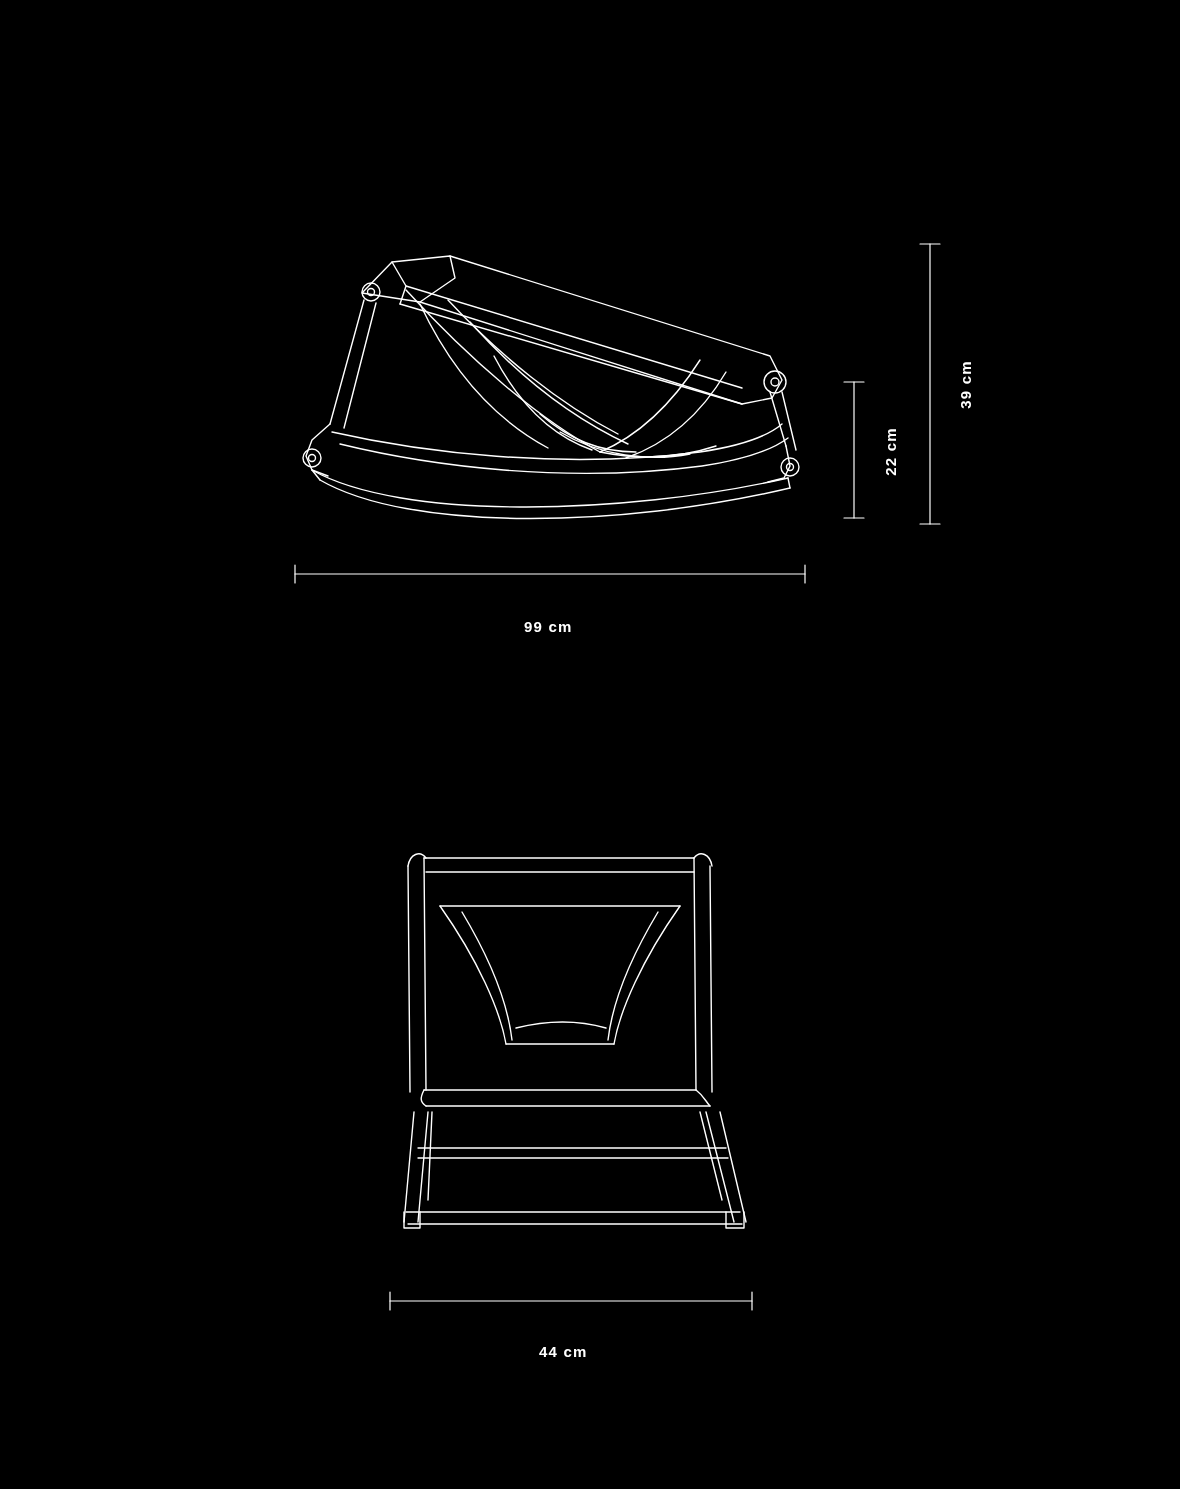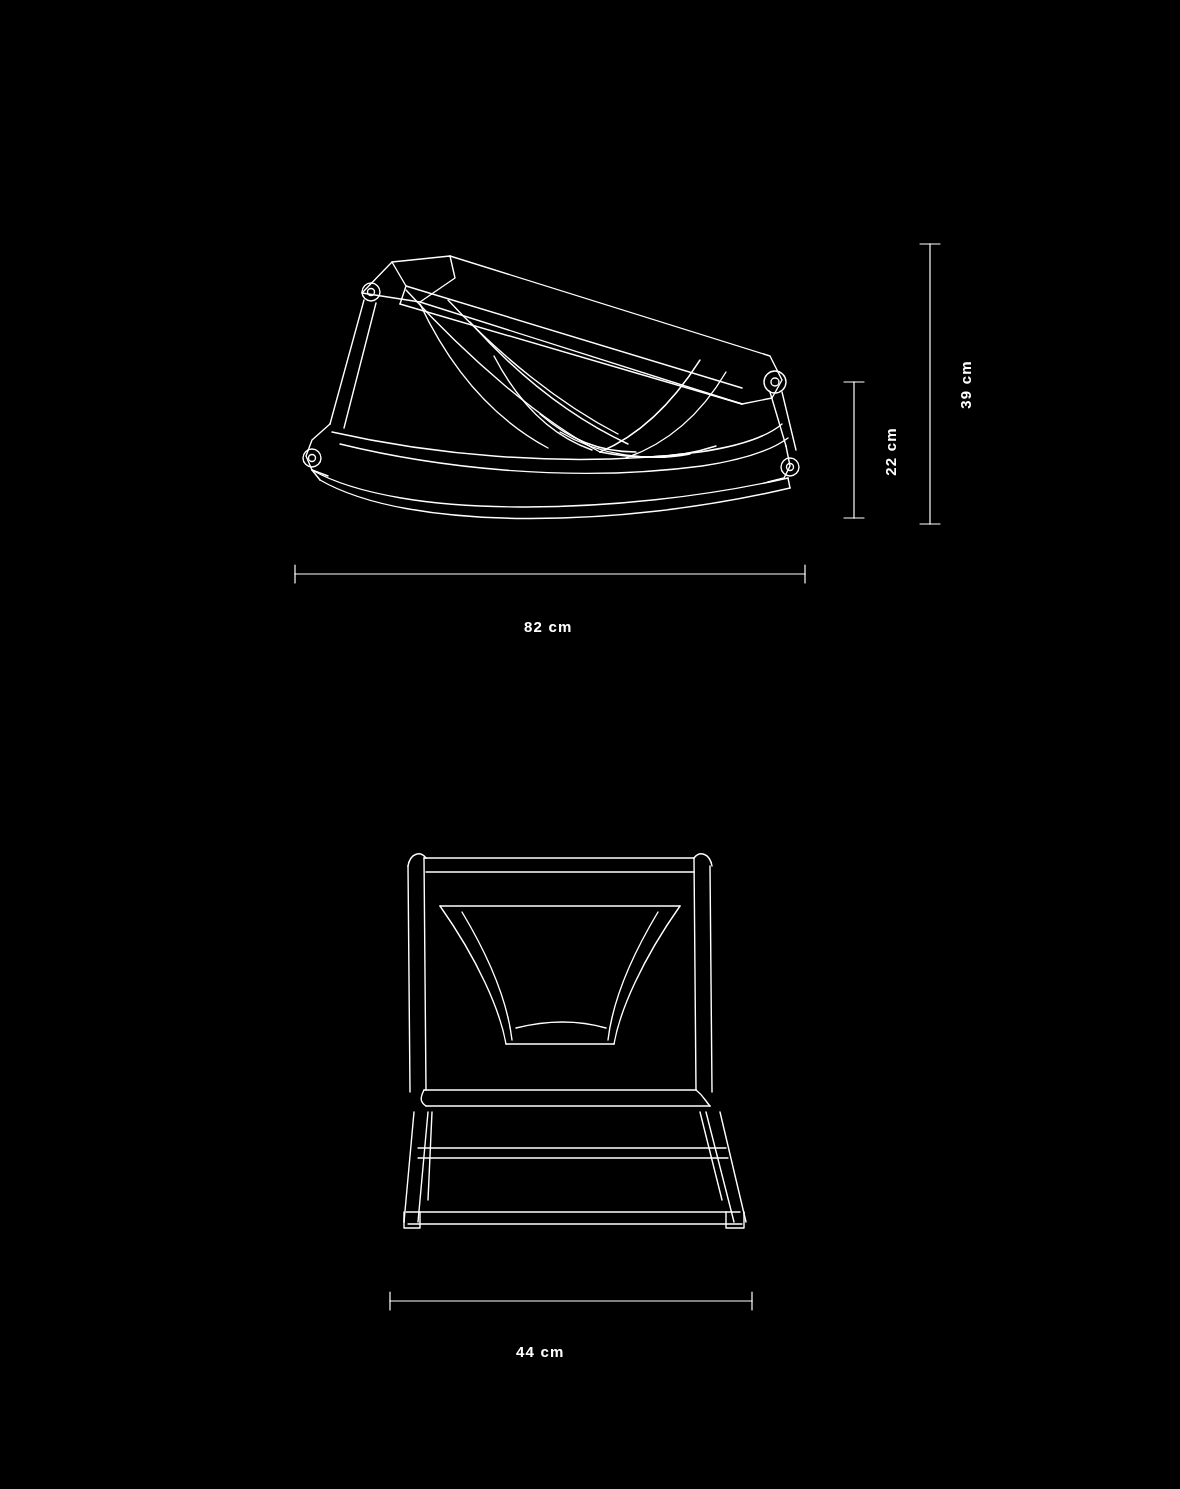--- a/index.html
+++ b/index.html
@@ -161,17 +161,17 @@
         <line x1="752" y1="1292" x2="752" y2="1310"></line>
       </g>
 
     </g>
   </svg>
 
   <div class="dim-label vertical" style="left:941px; top:376px;">39 cm</div>
 
   <div class="dim-label vertical" style="left:866px; top:443px;">22 cm</div>
 
-  <div class="dim-label" style="left:524px; top:618px;">82 cm</div>
+  <div class="dim-label" style="left:524px; top:618px;">99 cm</div>
 
-  <div class="dim-label" style="left:516px; top:1343px;">44 cm</div>
+  <div class="dim-label" style="left:539px; top:1343px;">44 cm</div>
 
 </div>
 
 </body></html>

